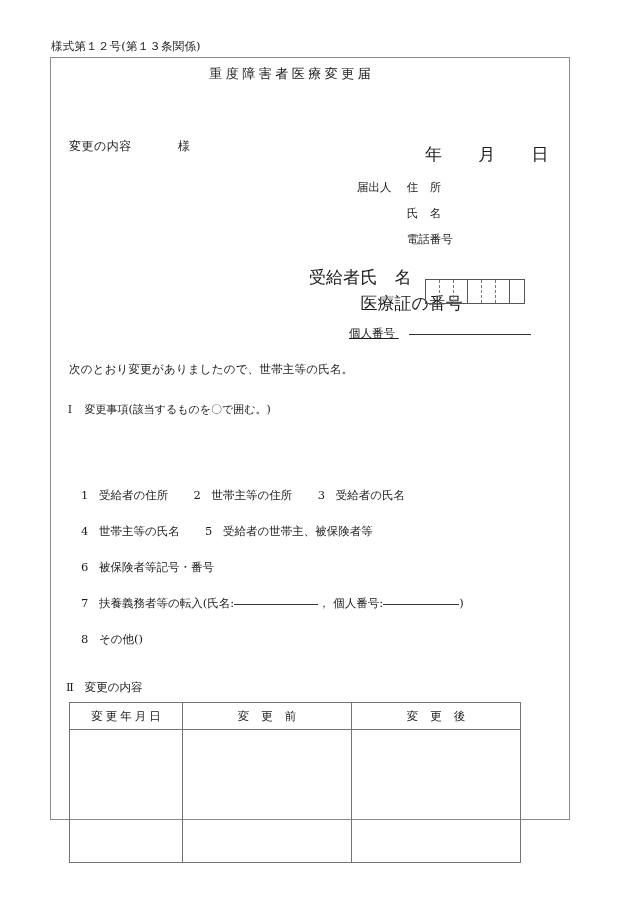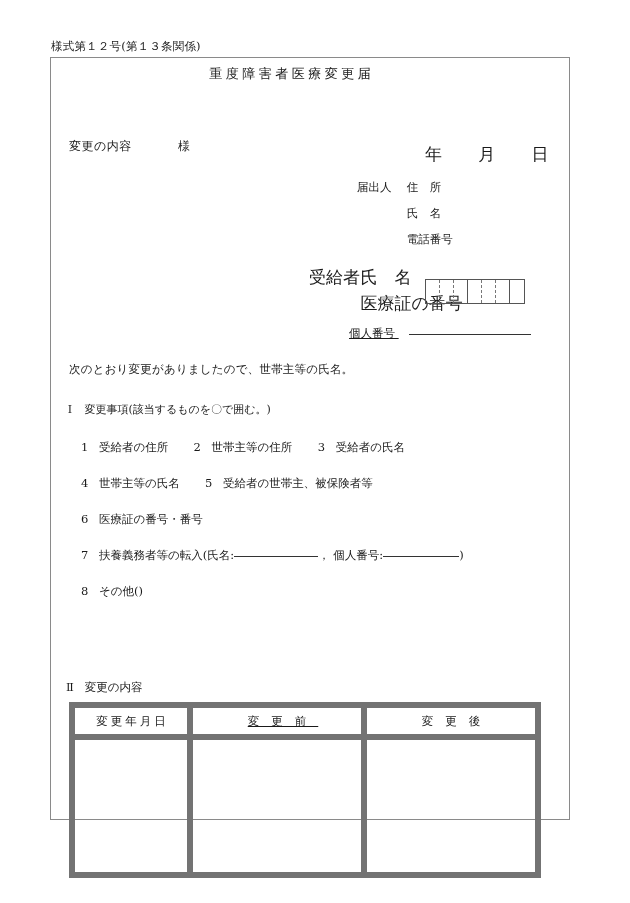--- a/index.html
+++ b/index.html
@@ -150,21 +150,21 @@
   .sec1-head .num { display: inline-block; width: 22px; text-align: center; font-family: "DejaVu Serif", "Liberation Serif", serif; }
 
   .items {
     position: absolute;
     left: 30px;
     top: 382px;
     font-size: 11.5px;
     width: 440px;
   }
   .item-row { height: 36px; white-space: nowrap; }
-  .item { display: inline-block; }
+  .item { display: inline-block; margin-top: 48px; }
   .item .idx { display: inline-block; width: 18px; }
   .item-gap { display: inline-block; width: 18px; }
   .blank-inline {
     display: inline-block;
     border-bottom: 1px solid #333;
     vertical-align: 2px;
   }
   .blank-name { width: 84px; }
   .blank-mynum { width: 76px; }
   .blank-other { width: 196px; }
@@ -180,32 +180,32 @@
 
   .change-table {
     position: absolute;
     left: 18px;
     top: 644px;
     width: 442px;
     border-collapse: collapse;
     table-layout: fixed;
   }
   .change-table th, .change-table td {
-    border: 6px solid #737373;
+    border: 1px solid #737373;
     font-weight: normal;
     font-size: 11.5px;
   }
   .change-table th {
     height: 24px;
     text-align: center;
     letter-spacing: 3px;
     text-indent: 3px;
   }
   .change-table th.c1 { width: 110px; }
-  .change-table th.c2 { width: 166px; letter-spacing: 12px; text-indent: 12px; text-decoration: underline; }
+  .change-table th.c2 { width: 166px; letter-spacing: 12px; text-indent: 12px; }
   .change-table th.c3 { width: 166px; letter-spacing: 12px; text-indent: 12px; }
   .change-table td { height: 130px; }
 </style>
 </head>
 <body>
 
 <div class="page">
 
   <div class="form-no">様式第１２号(第１３条関係)</div>
 
@@ -295,21 +295,21 @@
           <span class="idx">4</span><span>世帯主等の氏名</span>
         </span>
         <span class="item-gap"></span>
         <span class="item">
           <span class="idx">5</span><span>受給者の世帯主、被保険者等</span>
         </span>
       </div>
 
       <div class="item-row">
         <span class="item">
-          <span class="idx">6</span><span>医療証の番号・番号</span>
+          <span class="idx">6</span><span>被保険者等記号・番号</span>
         </span>
       </div>
 
       <div class="item-row">
         <span class="item">
           <span class="idx">7</span><span>扶養義務者等の転入(氏名:</span><span class="blank-inline blank-name"></span><span>，</span>
           <span>個人番号:</span><span class="blank-inline blank-mynum"></span><span>)</span>
         </span>
       </div>
 

